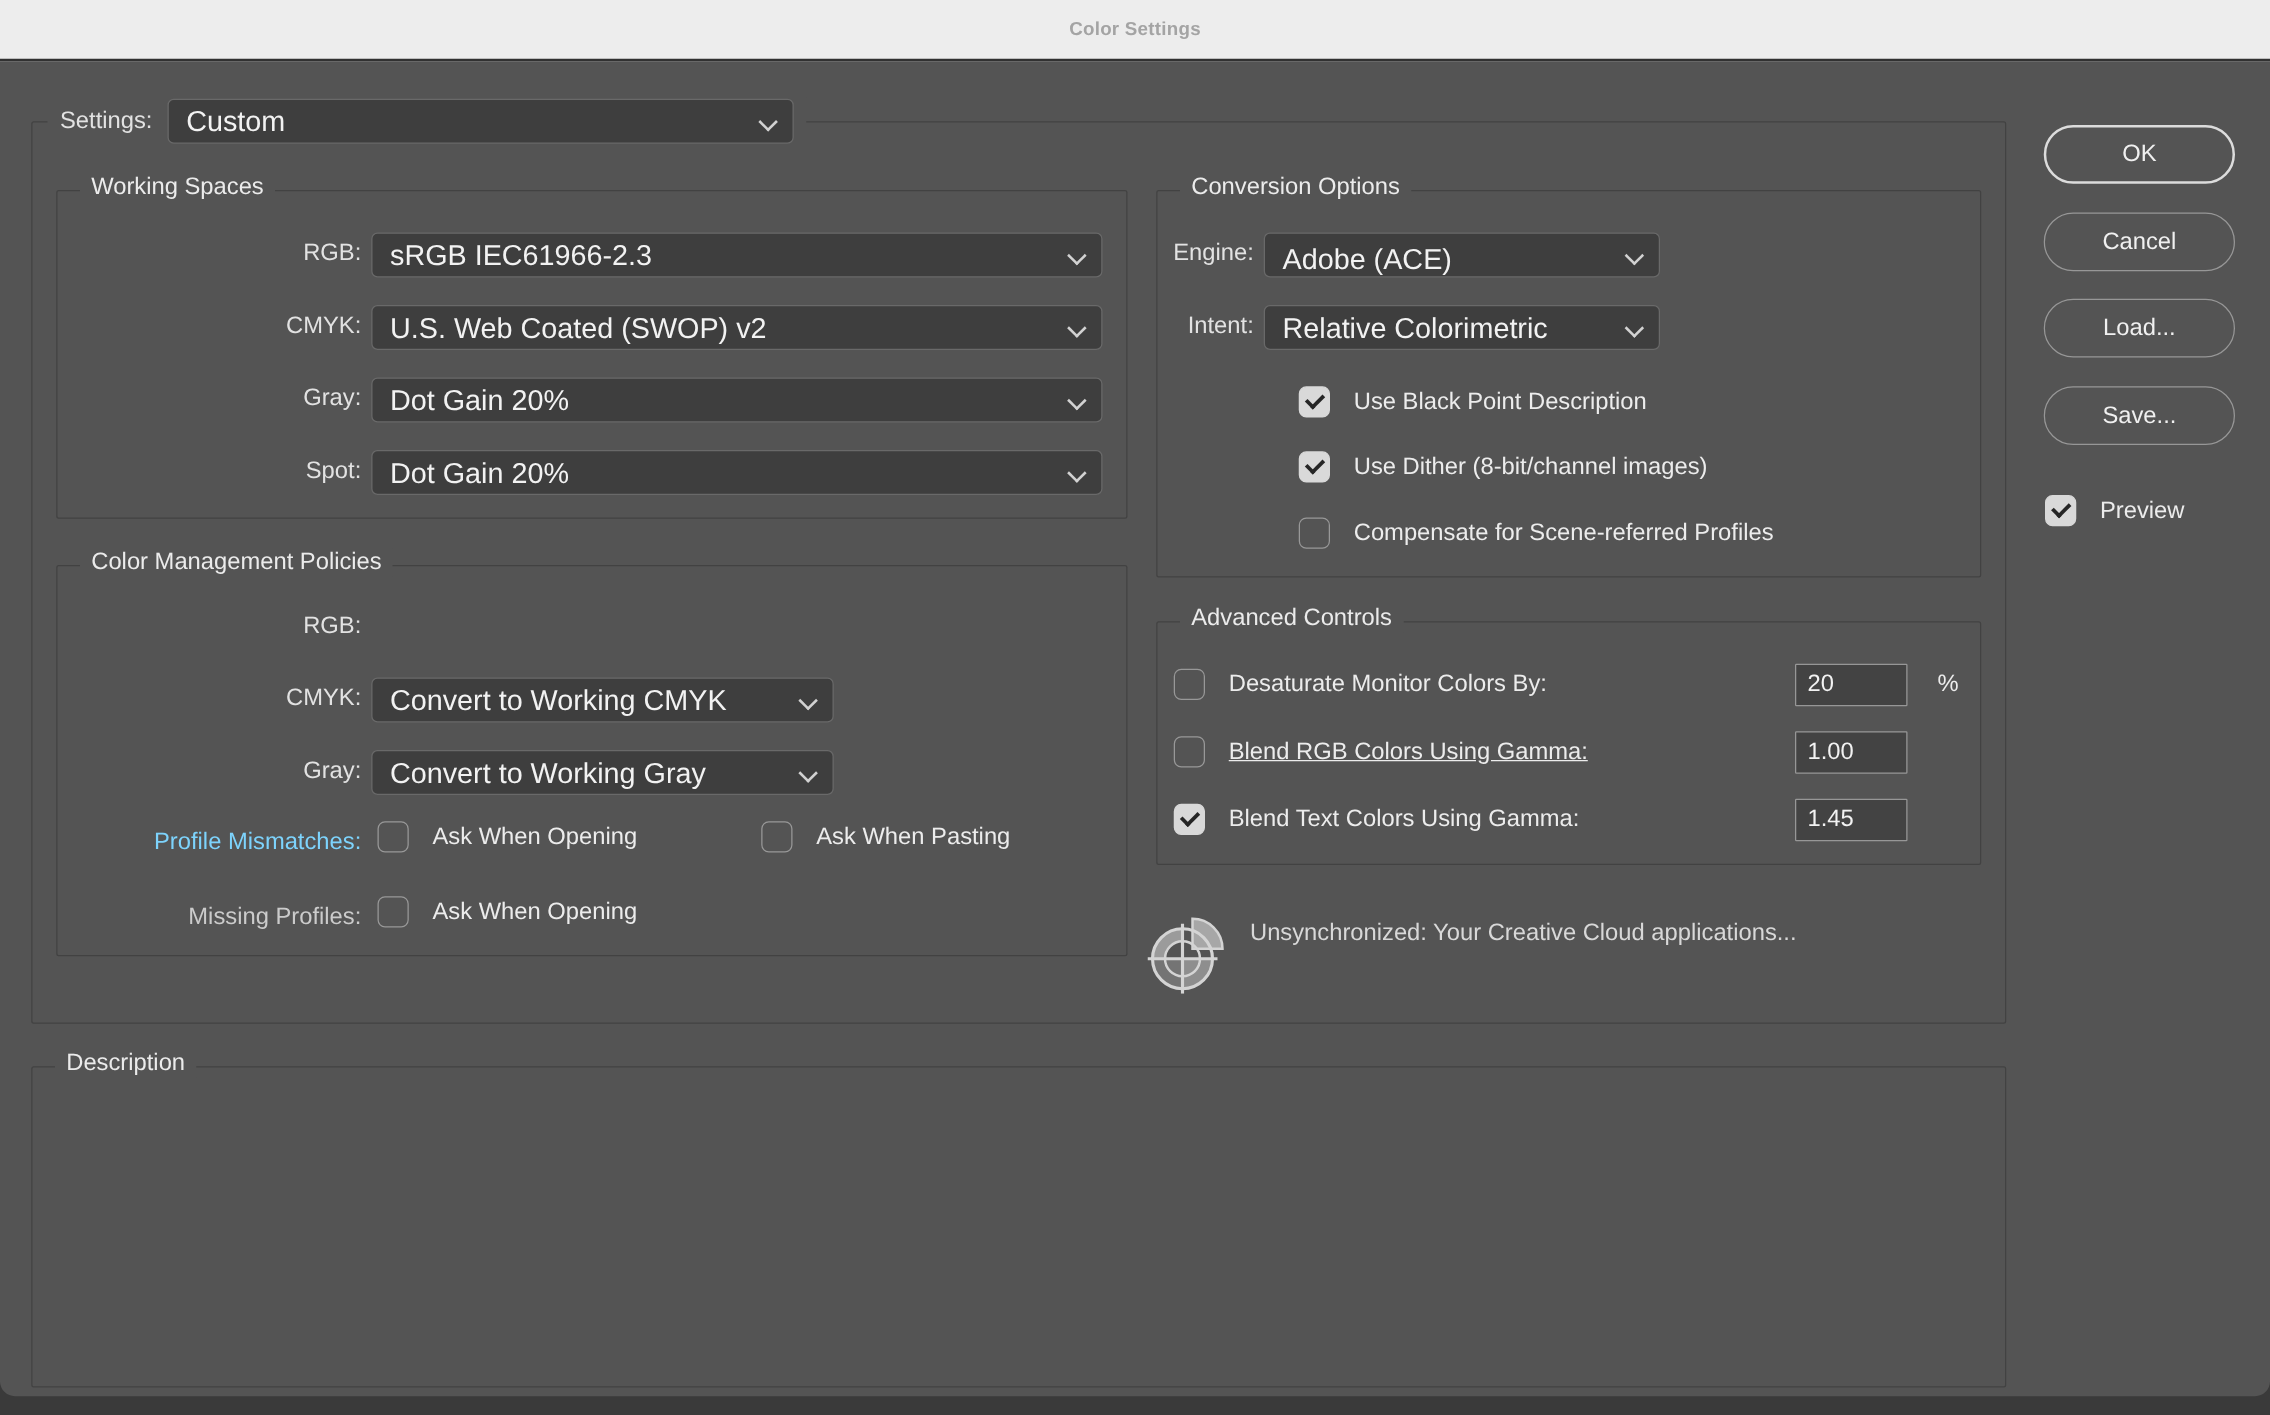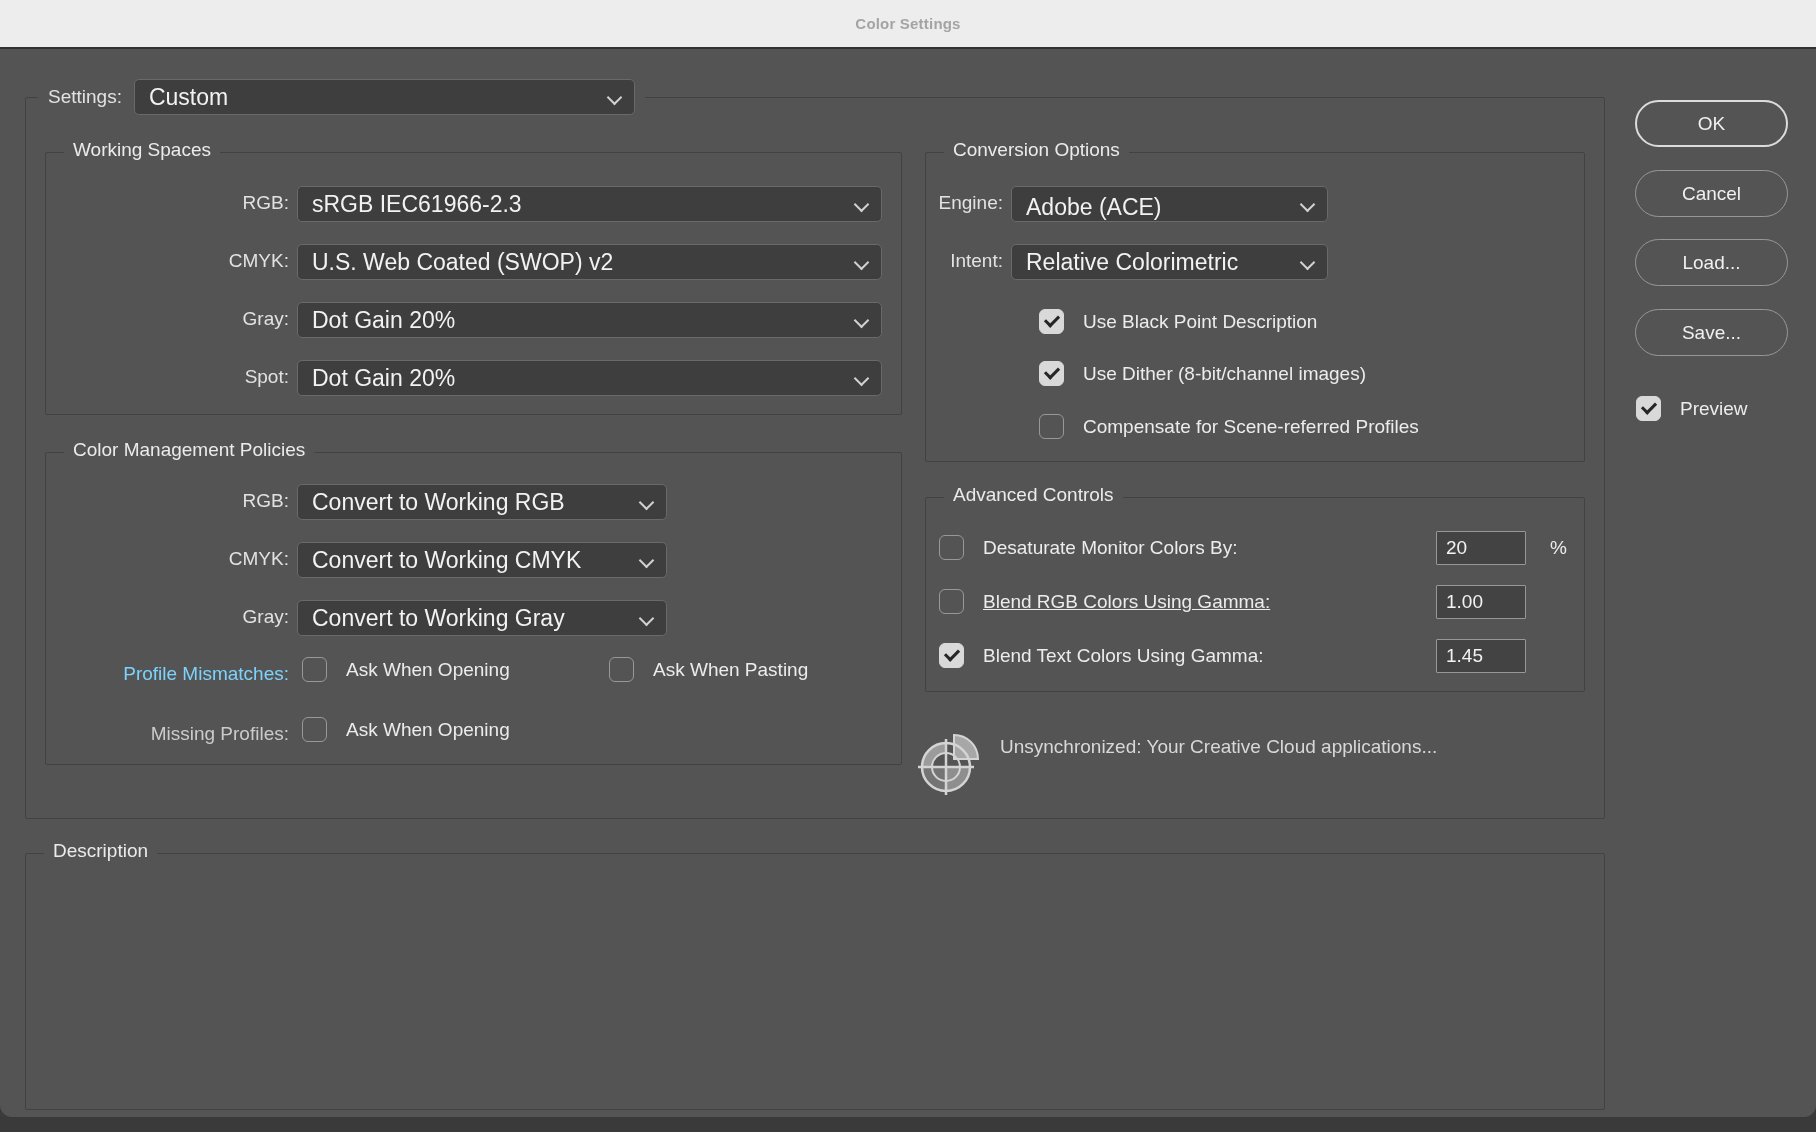--- a/index.html
+++ b/index.html
@@ -113,24 +113,20 @@
     <div class="select" style="left:251px;top:207px;width:585px;">
       <span class="sel-text">Dot Gain 20%</span>
       <span class="chev"></span>
     </div>
   </div>
 
   <div class="groupbox" style="left:45px;top:452px;width:855px;height:311px;">
     <span class="legend">Color Management Policies</span>
 
     <span class="rlabel" style="left:0;top:37px;width:243px;">RGB:</span>
-    <div class="select" style="left:251px;top:31px;width:370px;">
-      <span class="sel-text">Convert to Working RGB</span>
-      <span class="chev"></span>
-    </div>
 
     <span class="rlabel" style="left:0;top:95px;width:243px;">CMYK:</span>
     <div class="select" style="left:251px;top:89px;width:370px;">
       <span class="sel-text">Convert to Working CMYK</span>
       <span class="chev"></span>
     </div>
 
     <span class="rlabel" style="left:0;top:153px;width:243px;">Gray:</span>
     <div class="select" style="left:251px;top:147px;width:370px;">
       <span class="sel-text">Convert to Working Gray</span>

